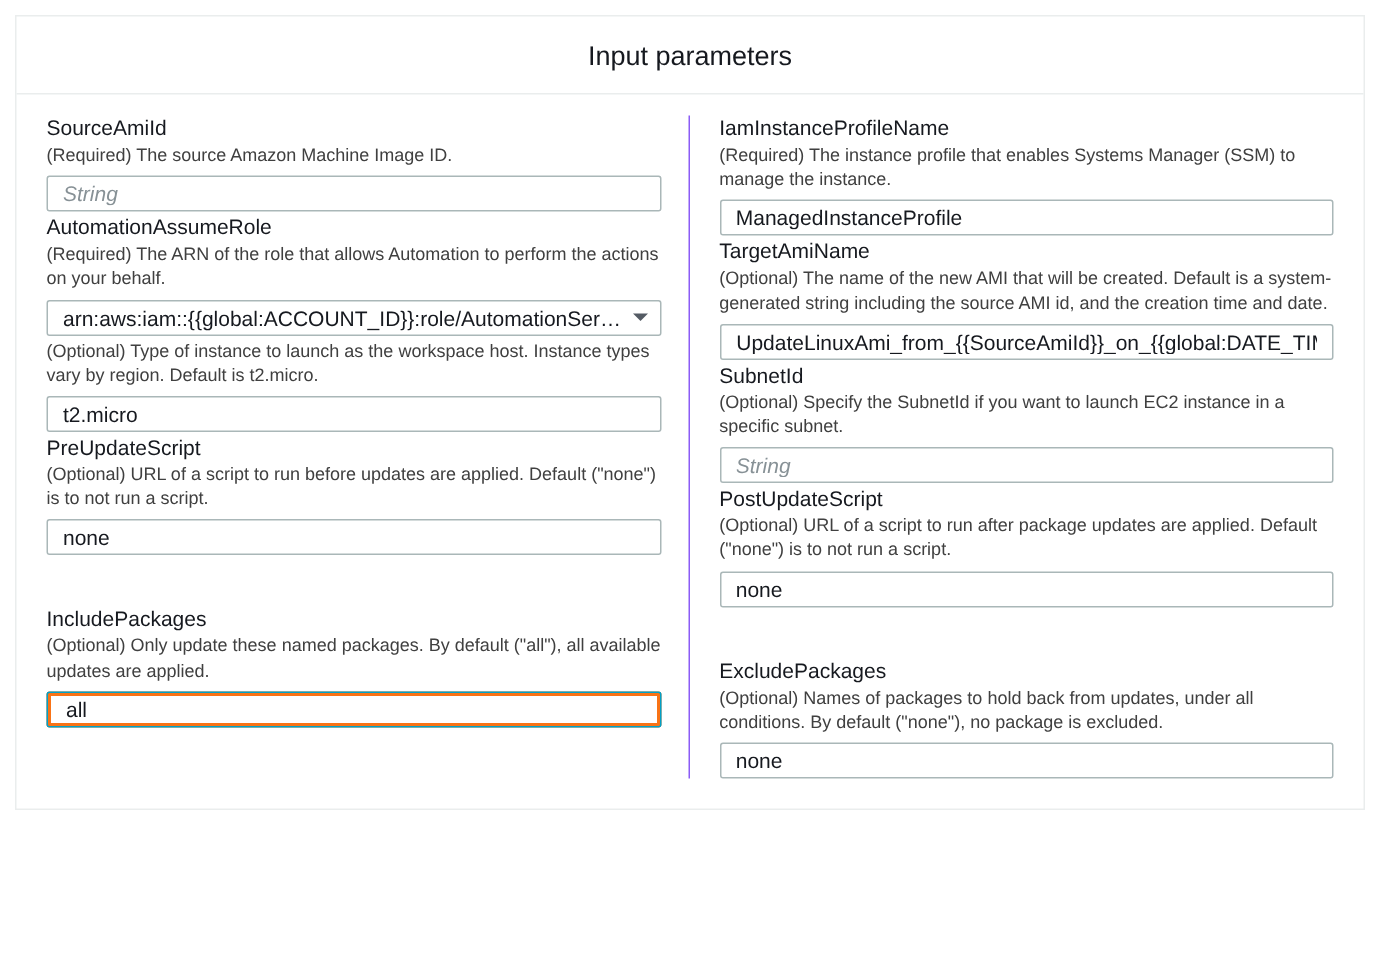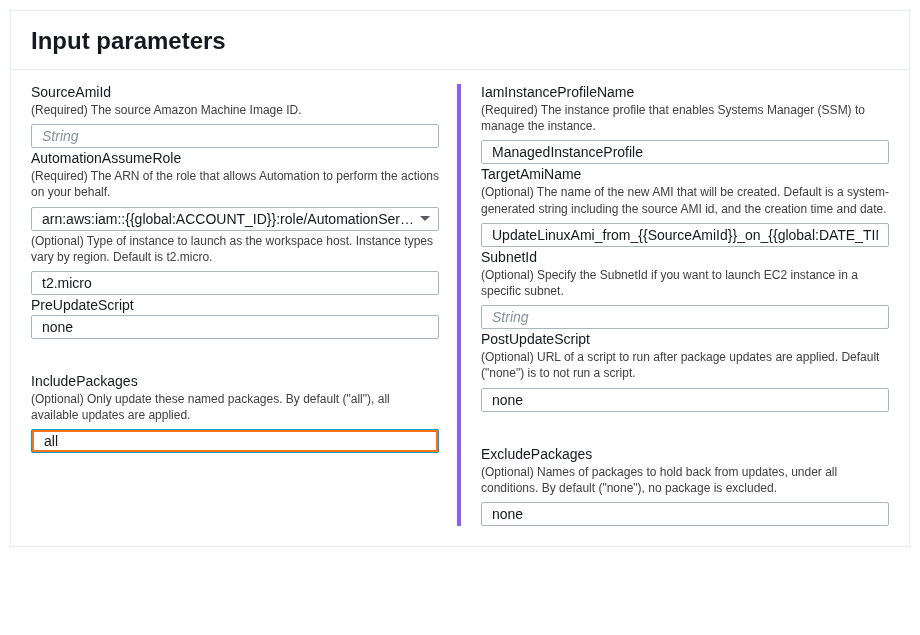--- a/index.html
+++ b/index.html
@@ -14,34 +14,35 @@
 .panel {
   border: 1px solid #eaeded;
   background: #fff;
   width: 900px;
 }
 .panel-header {
   padding: 16px 20px 14px 20px;
   border-bottom: 1px solid #eaeded;
 }
 .panel-title {
-  font-size: 24px;
-  font-weight: 700;
+  font-size: 18px;
+  font-weight: 400;
   margin: 0;
+  text-align: center;
 }
 .panel-body {
   padding: 14px 20px 20px 20px;
   display: flex;
 }
 .col {
   flex: 1;
   min-width: 0;
 }
 .col-left { padding-right: 18px; }
-.col-right { padding-left: 20px; border-left: 4px solid #8b5cf6; }
+.col-right { padding-left: 20px; border-left: 1px solid #8b5cf6; }
 .field { margin-bottom: 2px; }
 .field:last-child { margin-bottom: 0; margin-top: 34px; }
 .field-label {
   font-size: 14px;
   font-weight: 400;
   color: #16191f;
   margin-bottom: 2px;
 }
 .field-desc {
   font-size: 12px;
@@ -120,20 +121,21 @@
         </div>
       </div>
 
       <div class="field">
         <div class="field-desc">(Optional) Type of instance to launch as the workspace host. Instance types vary by region. Default is t2.micro.</div>
         <input class="input" value="t2.micro" style="">
       </div>
 
       <div class="field">
         <div class="field-label">PreUpdateScript</div>
+        <div class="field-desc">(Optional) URL of a script to run before updates are applied. Default ("none") is to not run a script.</div>
         <input class="input" value="none" style="">
       </div>
 
       <div class="field">
         <div class="field-label">IncludePackages</div>
         <div class="field-desc">(Optional) Only update these named packages. By default ("all"), all available updates are applied.</div>
         <input class="input focused" value="all" style="">
       </div>
 
     </div>

